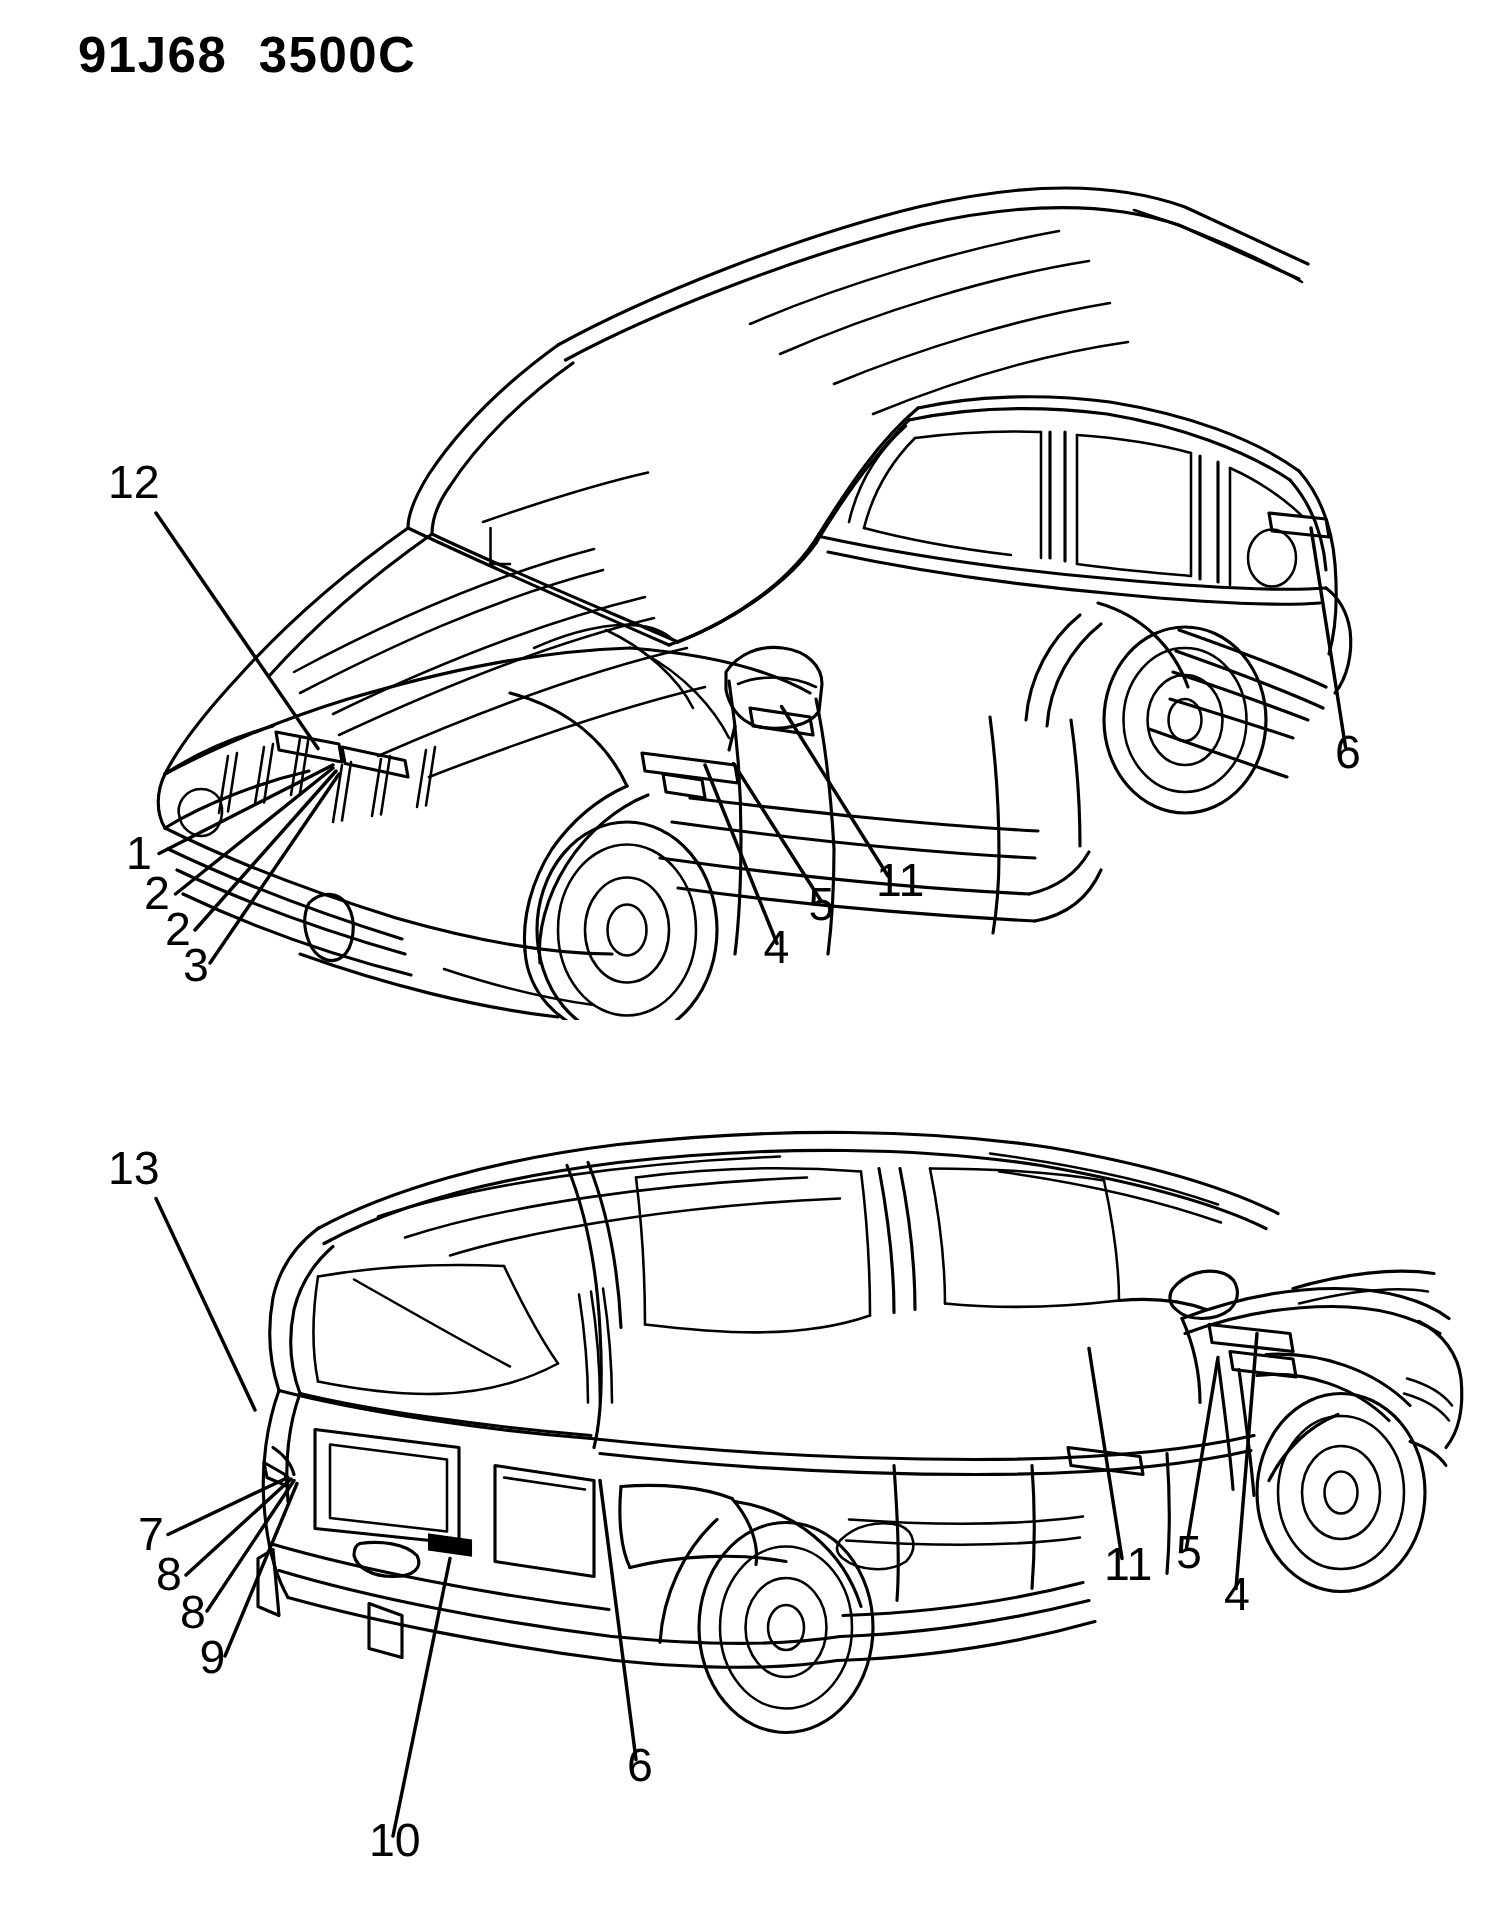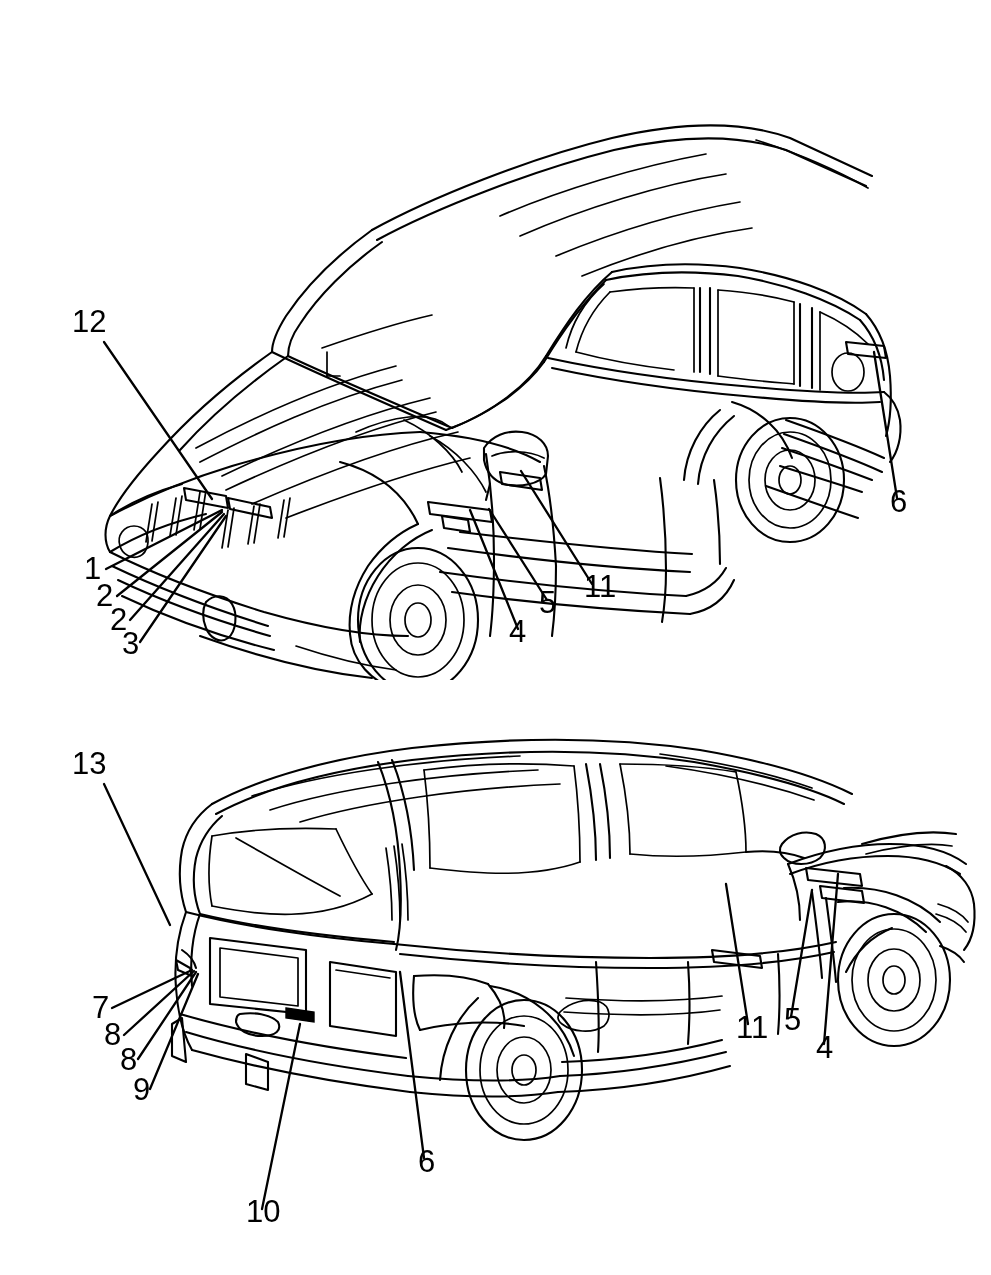--- a/index.html
+++ b/index.html
@@ -35,21 +35,21 @@
     white-space: pre;
     color: #000000;
   }
 
   .figure {
     position: absolute;
     left: 0;
     width: 905px;
   }
   #figure-front { top: 80px; height: 600px; }
-  #figure-rear  { top: 672px; height: 575px; }
+  #figure-rear  { top: 687px; height: 575px; }
 
   .figure svg {
     display: block;
     width: 991px;
   }
 
   .callout-text {
     font-family: "Liberation Sans", sans-serif;
     font-size: 31px;
     font-weight: 400;
@@ -81,20 +81,21 @@
     stroke: #000000;
     stroke-width: 2.3;
     stroke-linecap: round;
   }
 </style>
 </head>
 <body>
 
 <div id="sheet">
 
+  <div id="header-code">91J68  3500C</div>
 
   <div class="figure" id="figure-front">
     <svg viewBox="0 0 991 600" height="600" xmlns="http://www.w3.org/2000/svg">
 
       <g>
 
         <path class="art" d="M 372 150 C 430 118 530 78 612 58 C 680 42 740 40 790 58 L 872 96"></path>
         <path class="art" d="M 377 160 C 436 128 534 90 614 70 C 680 55 738 54 786 70 L 866 106"></path>
 
         <path class="art-thin" d="M 500 136 C 560 110 640 86 706 74"></path>

